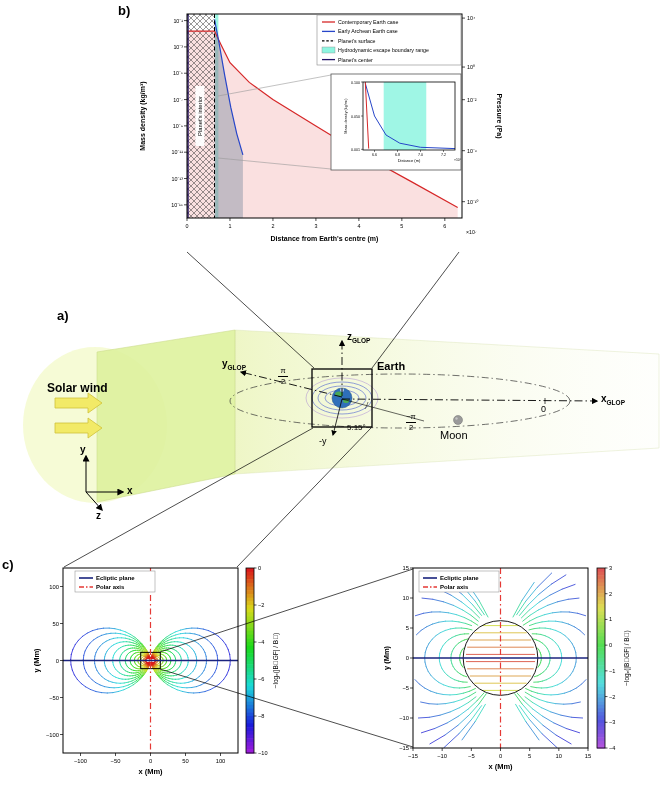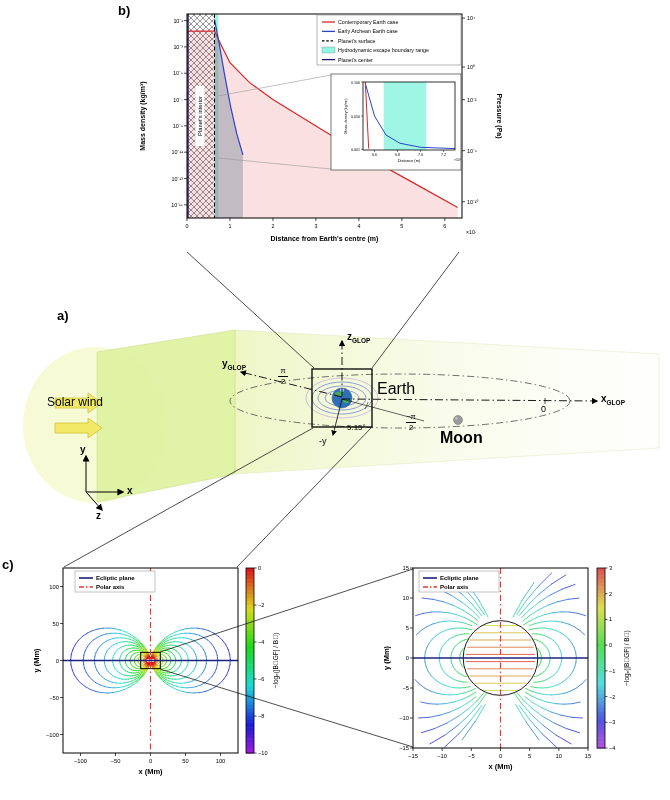--- a/index.html
+++ b/index.html
@@ -1793,23 +1793,23 @@
       <line x1="371" y1="428" x2="237" y2="567"></line>
       <line x1="160" y1="652" x2="413" y2="569"></line>
       <line x1="160" y1="669" x2="413" y2="747"></line>
     </g>
   </svg>
 
   <div class="plabel" style="left:118px;top:3px">b)</div>
   <div class="plabel" style="left:57px;top:308px">a)</div>
   <div class="plabel" style="left:2px;top:557px">c)</div>
 
-  <div class="txt" style="left:47px;top:396px;font-weight:normal;font-size:12px">Solar wind</div>
-  <div class="txt" style="left:377px;top:380px;font-weight:normal;font-size:16px">Earth</div>
-  <div class="txt" style="left:440px;top:429px;font-weight:bold;font-size:16px">Moon</div>
+  <div class="txt" style="left:47px;top:382px;font-weight:bold;font-size:12px">Solar wind</div>
+  <div class="txt" style="left:377px;top:360px;font-weight:bold;font-size:11px">Earth</div>
+  <div class="txt" style="left:440px;top:429px;font-weight:normal;font-size:11px">Moon</div>
 
   <div class="txt" style="left:601px;top:393px;font-weight:bold;font-size:10px"><span>x</span><sub class="gl">GLOP</sub></div>
   <div class="txt" style="left:222px;top:358px;font-weight:bold;font-size:10px"><span>y</span><sub class="gl">GLOP</sub></div>
   <div class="txt" style="left:347px;top:331px;font-weight:bold;font-size:10px"><span>z</span><sub class="gl">GLOP</sub></div>
 
   <div class="txt" style="left:541px;top:405px;font-size:9px">0</div>
   <div class="frac" style="left:278px;top:367px">
       <span>π</span>
       <span class="bar"></span>
       <span>2</span>

